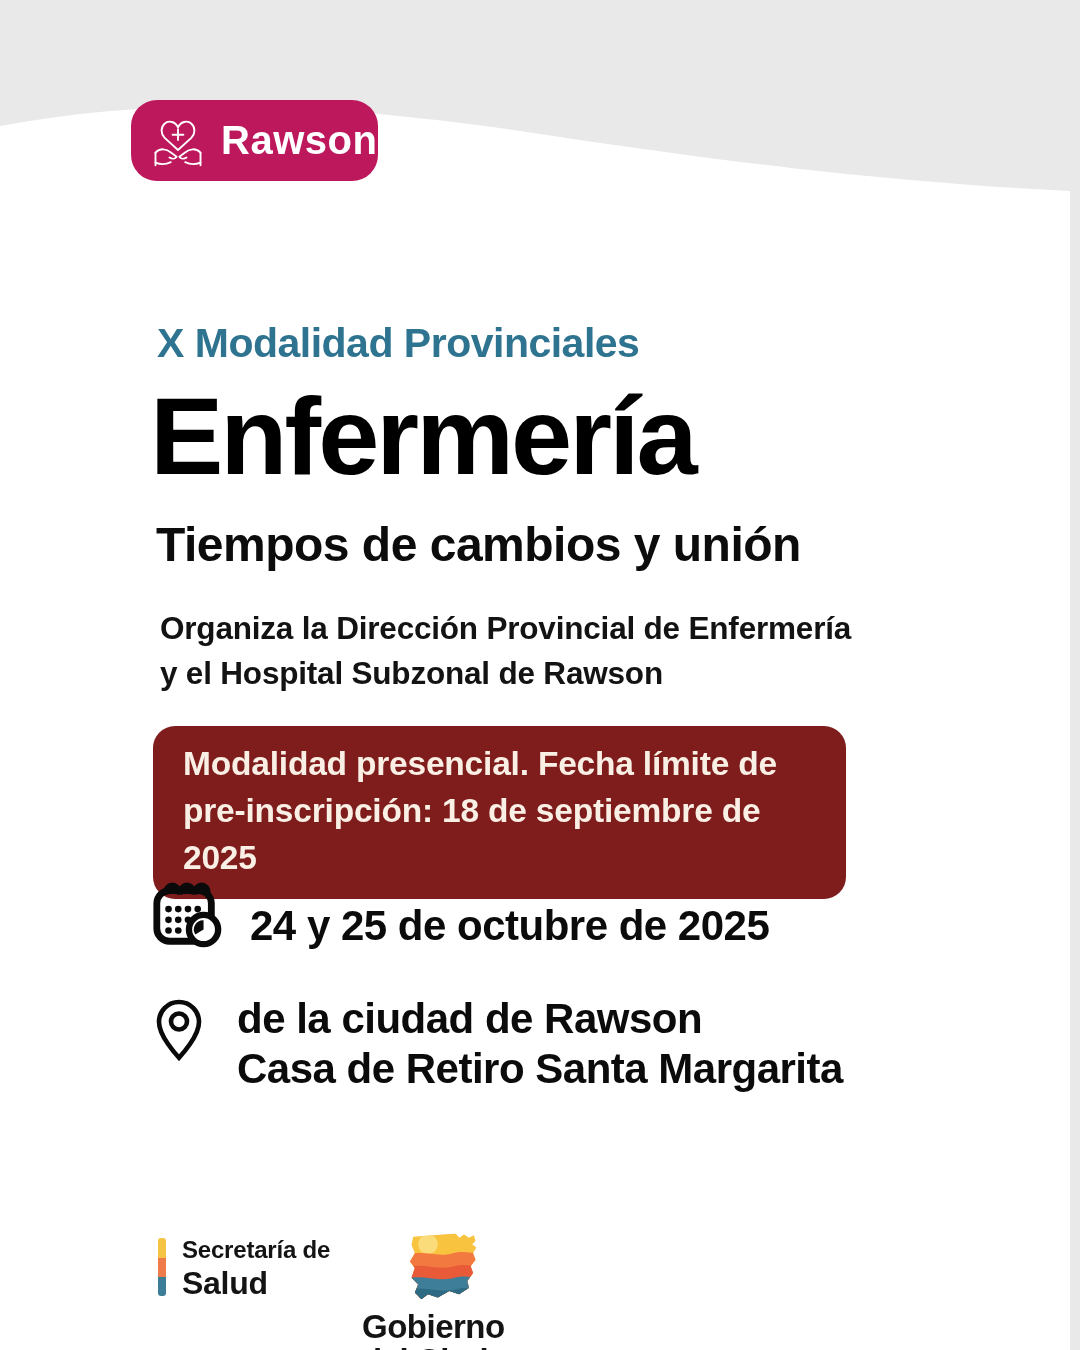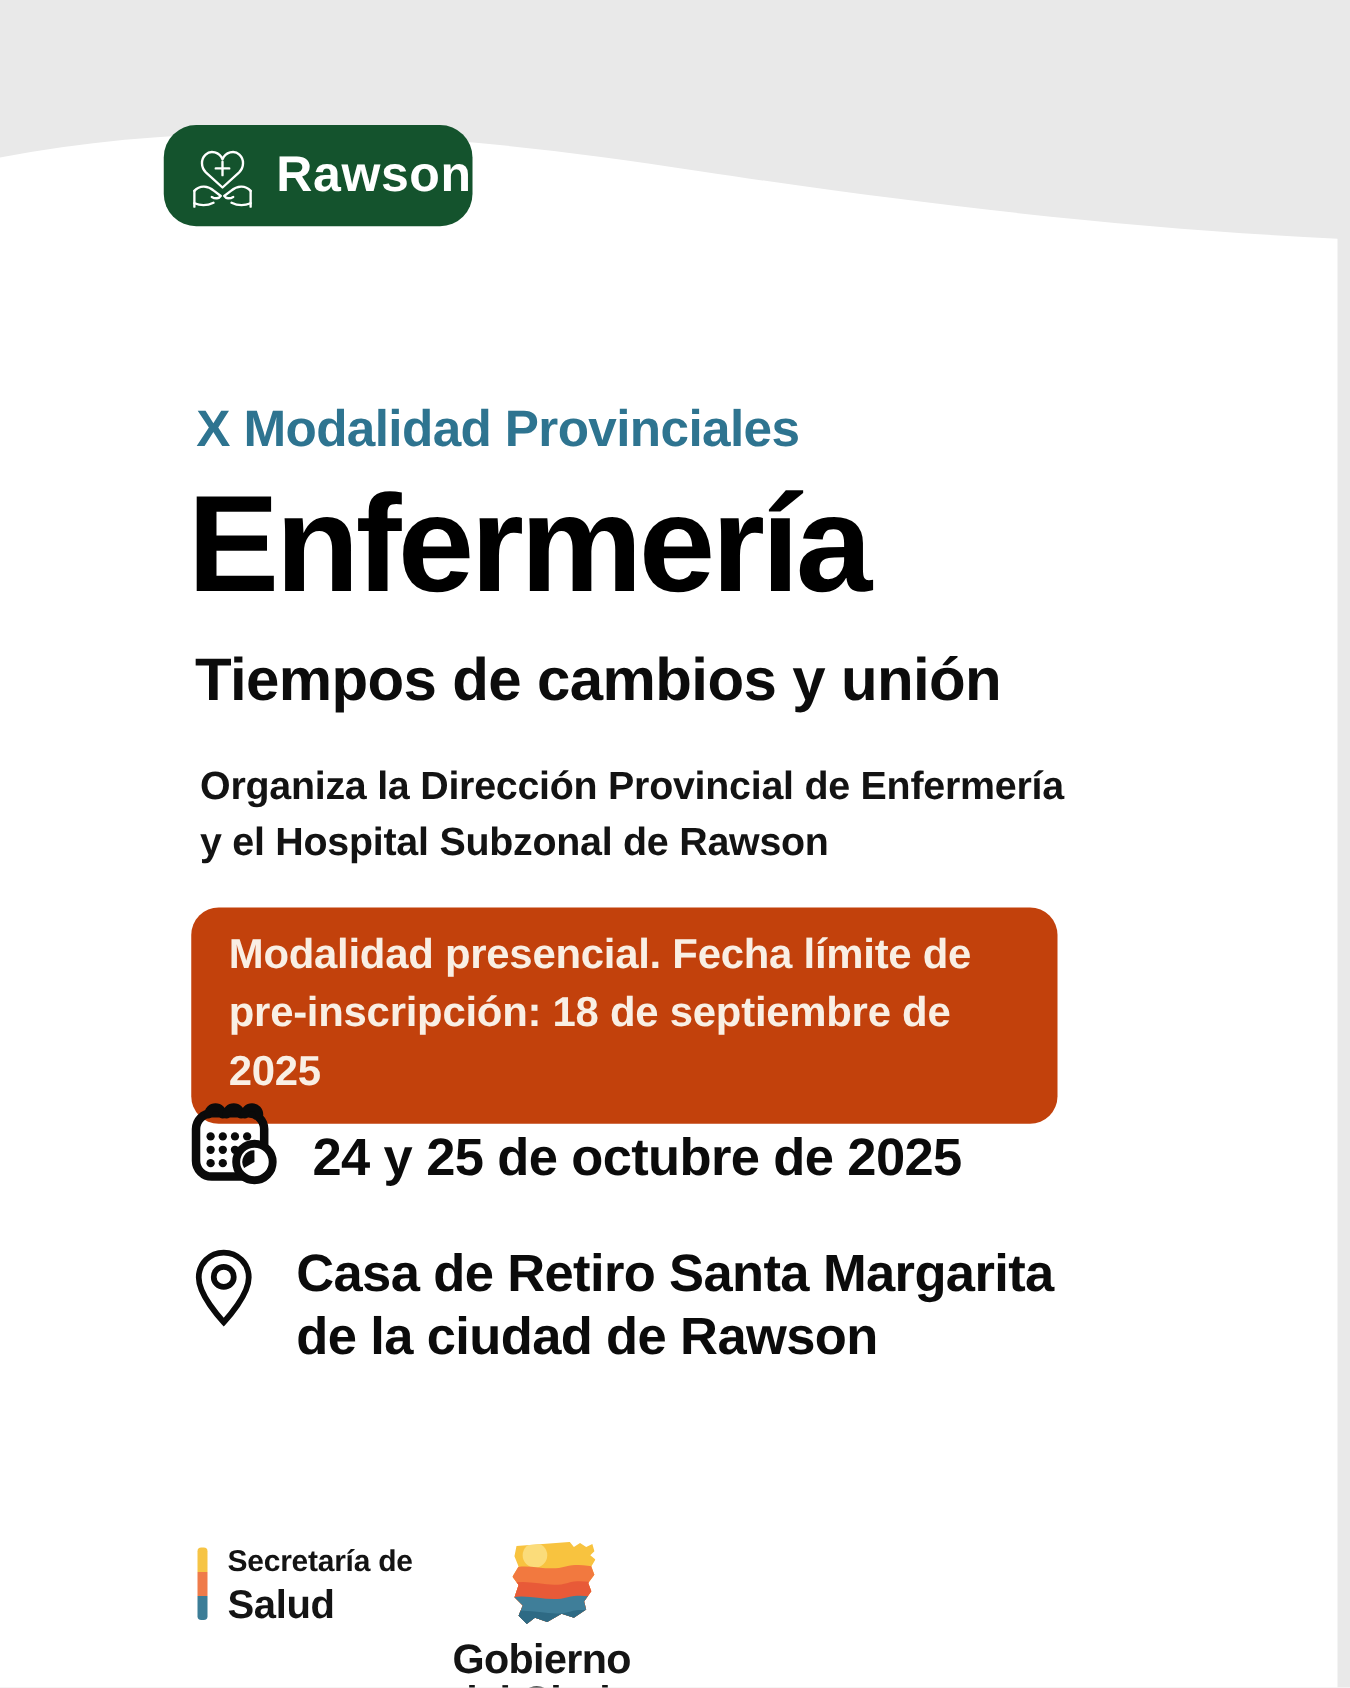--- a/index.html
+++ b/index.html
@@ -9,21 +9,21 @@
     font-family:"Liberation Sans", sans-serif;
     background:#ffffff;
     overflow:hidden;
   }
   .bg-layer { position:absolute; inset:0; z-index:0; }
 
   
   .badge {
     position:absolute; left:131px; top:100px;
     width:247px; height:81px;
-    background:#14532d; border-radius:26px;
+    background:#be185d; border-radius:26px;
     display:flex; align-items:center; gap:16px;
     padding-left:20px; z-index:3;
   }
   .badge .label {
     color:#ffffff; font-size:40px; font-weight:800; letter-spacing:0.5px;
   }
 
   .content { position:absolute; inset:0; z-index:2; }
 
   .kicker {
@@ -38,21 +38,21 @@
     position:absolute; left:156px; top:517px;
     font-size:48px; font-weight:800; color:#0c0c0c; letter-spacing:-0.5px;
   }
   .organizer {
     position:absolute; left:160px; top:606px;
     font-size:31.5px; font-weight:700; color:#131313; line-height:1.42;
     letter-spacing:-0.2px;
   }
   .highlight-box {
     position:absolute; left:153px; top:726px; width:693px;
-    background:#c2410c; border-radius:22px;
+    background:#7f1d1d; border-radius:22px;
     padding:15px 30px 17px 30px;
     color:#f9efe4; font-size:33.5px; font-weight:800;
     line-height:1.4; letter-spacing:-0.2px;
   }
   .row { position:absolute; display:flex; align-items:flex-end; }
   .date-row { left:150px; top:876px; gap:26px; }
   .date-row .row-text { font-size:42px; font-weight:800; color:#0b0b0b; letter-spacing:-0.5px; }
   .venue-row { left:155px; top:994px; gap:34px; align-items:flex-start; }
   .venue-row .row-text { font-size:42px; font-weight:800; color:#0b0b0b; line-height:1.18; letter-spacing:-0.5px; }
   .venue-row .pin-wrap { margin-top:4px; }
@@ -133,22 +133,22 @@
   </div>
 
   <div class="row venue-row">
     <span class="pin-wrap" style="display:inline-flex;">
       <svg width="48" height="64" viewBox="0 0 48 62" fill="none">
         <path d="M24 3 C12.8 3 4 11.8 4 23 C4 30.2 8.5 38.5 13 45 C17.5 51.5 22 56.6 24 58.8 C26 56.6 30.5 51.5 35 45 C39.5 38.5 44 30.2 44 23 C44 11.8 35.2 3 24 3 Z" stroke="#0a0a0a" stroke-width="4.6"></path>
         <circle cx="24" cy="22.5" r="8" stroke="#0a0a0a" stroke-width="4.6"></circle>
       </svg>
     </span>
     <span class="row-text">
+      <div>de la ciudad de Rawson</div>
       <div>Casa de Retiro Santa Margarita</div>
-      <div>de la ciudad de Rawson</div>
     </span>
   </div>
 </div>
 
 <div class="footer">
   <div class="salud-logo">
     <div class="salud-bar"></div>
     <div class="salud-text">
       <div class="l1">Secretaría de</div>
       <div class="l2">Salud</div>

